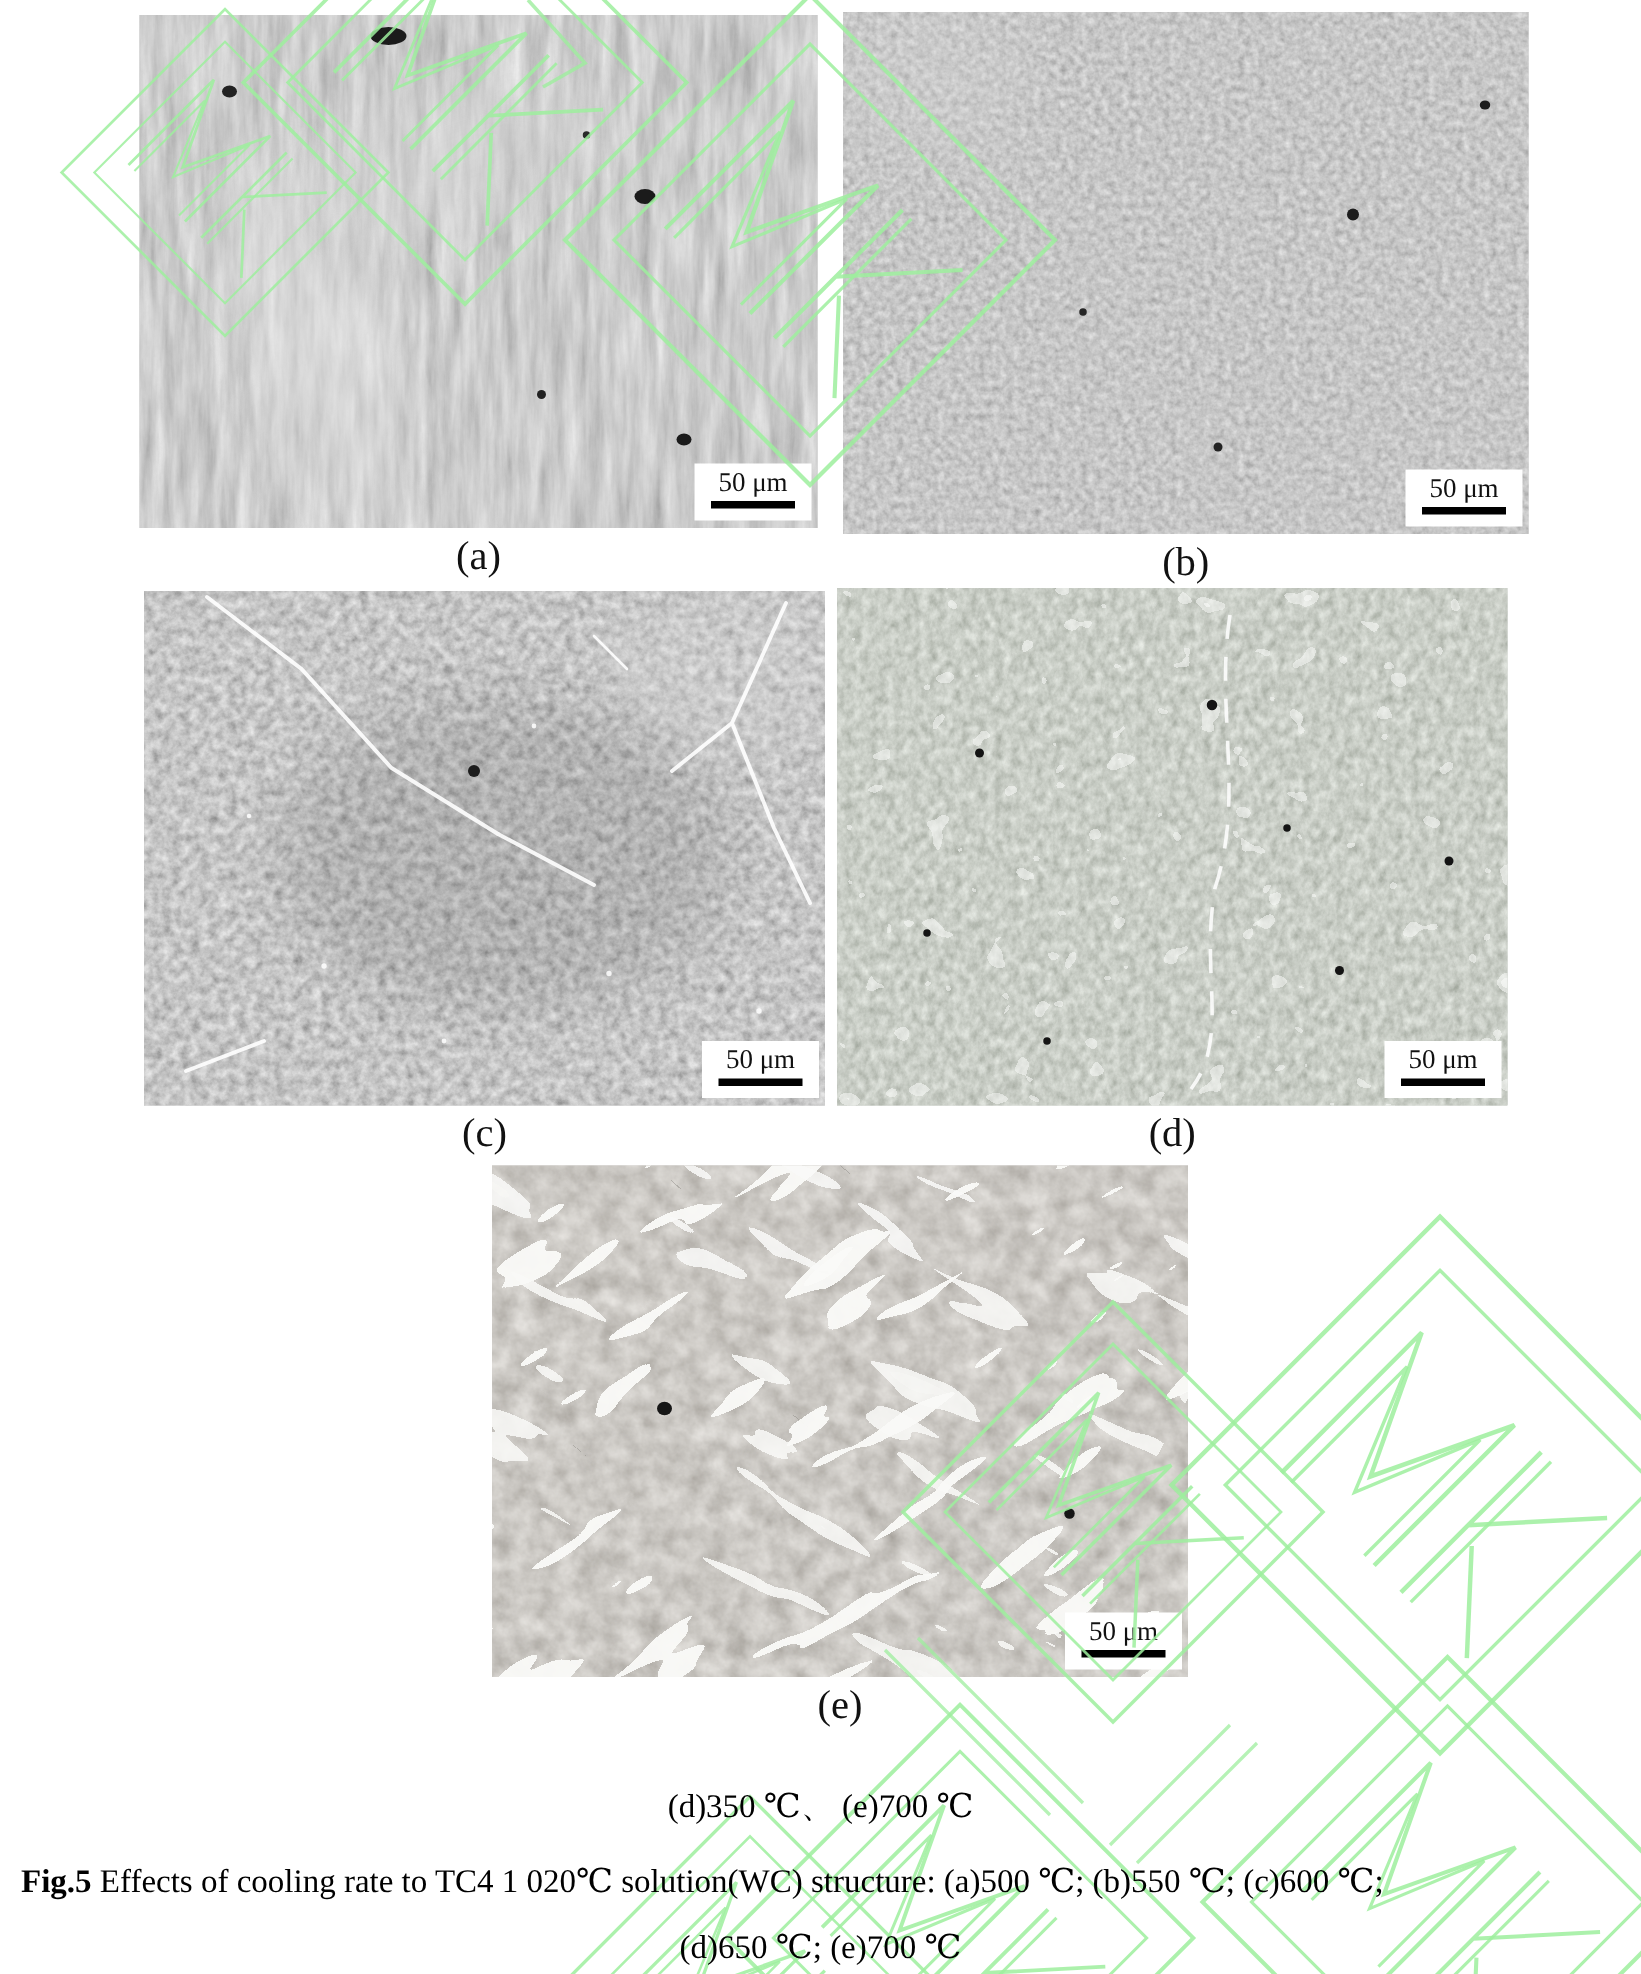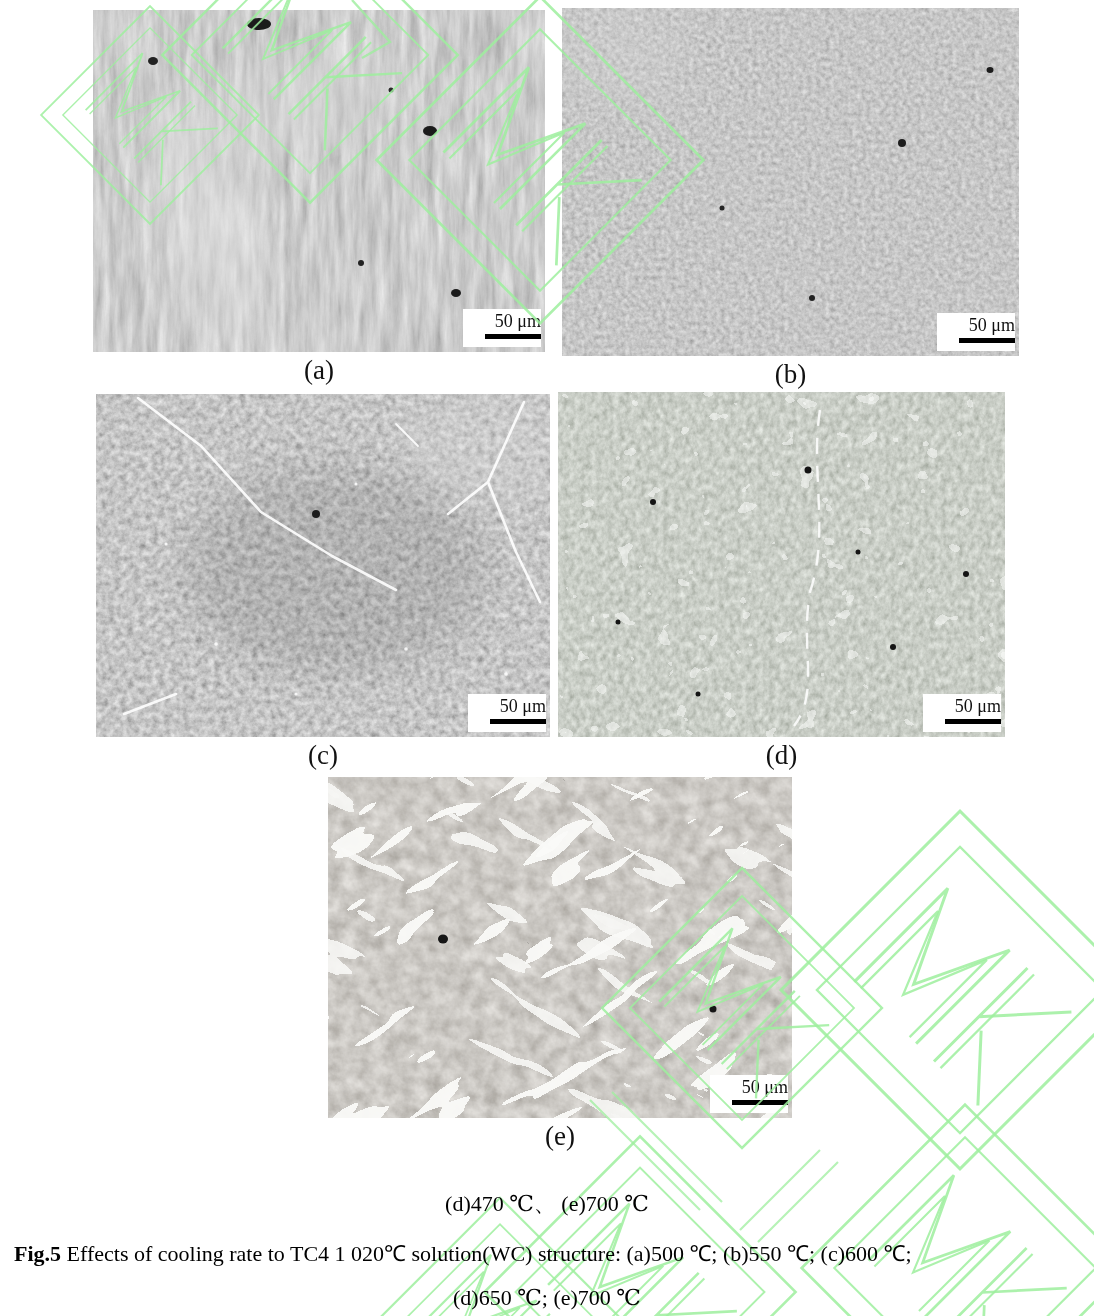--- a/index.html
+++ b/index.html
@@ -8,21 +8,21 @@
     width:1094px;height:1316px;
     background:#ffffff;
     font-family:"Liberation Serif","DejaVu Serif",serif;
     overflow:hidden;
   }
   .panel{position:absolute;margin:0;padding:0;}
   .micro{position:absolute;left:0;top:0;width:100%;height:100%;display:block;}
   .scalebox{
     position:absolute;right:4px;bottom:5px;
     width:78px;height:38px;background:#ffffff;
-    display:flex;flex-direction:column;align-items:flex-end;justify-content:flex-start;
+    display:flex;flex-direction:column;align-items:center;justify-content:flex-start;
     z-index:3;
   }
   .scaletext{font-size:18px;line-height:22px;color:#111;margin-top:1px;}
   .scalebar{width:56px;height:5px;background:#000;margin-top:2px;}
   .plabel{
     position:absolute;text-align:center;
     font-size:27px;color:#111;line-height:30px;z-index:6;
   }
   .cap{
     position:absolute;left:0;width:1094px;
@@ -294,20 +294,20 @@
     <use href="#wmlogo" transform="translate(742,1008) scale(0.9)"></use>
     <use href="#wmlogo" transform="translate(640,1292) scale(1.0)"></use>
     <use href="#wmlogo" transform="translate(965,1268) scale(1.05)"></use>
     <use href="#wmlogo" transform="translate(500,1330) scale(0.85)"></use>
     <g fill="none" stroke="#9dee9d" stroke-width="2.2" stroke-opacity="0.75">
       <path d="M590,1100 L700,1210 M612,1092 L722,1202"></path>
       <path d="M820,1150 L740,1230 M838,1162 L758,1242"></path>
     </g>
   </svg>
 
-  <div class="cap center" style="top:1190px;">(d)470 ℃、 (e)700 ℃</div>
-
-  <div class="cap left" style="top:1240px;padding-left:14px;font-family:Liberation Serif, serif;">
+  <div class="cap center" style="top:1190px;">(d)350 ℃、 (e)700 ℃</div>
+
+  <div class="cap left" style="top:1240px;padding-left:14px;">
     <b>Fig.5</b><span> Effects of cooling rate to TC4 1 020℃ solution(WC) structure: (a)500 ℃; (b)550 ℃; (c)600 ℃;</span>
   </div>
   <div class="cap center" style="top:1284px;">(d)650 ℃; (e)700 ℃</div>
 
 </div>
 
 </body></html>

